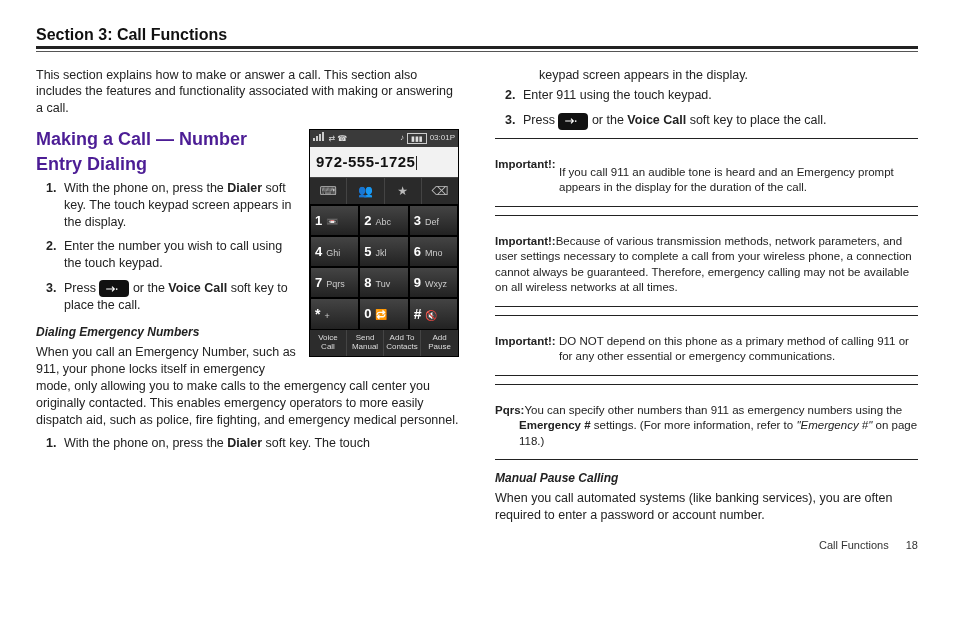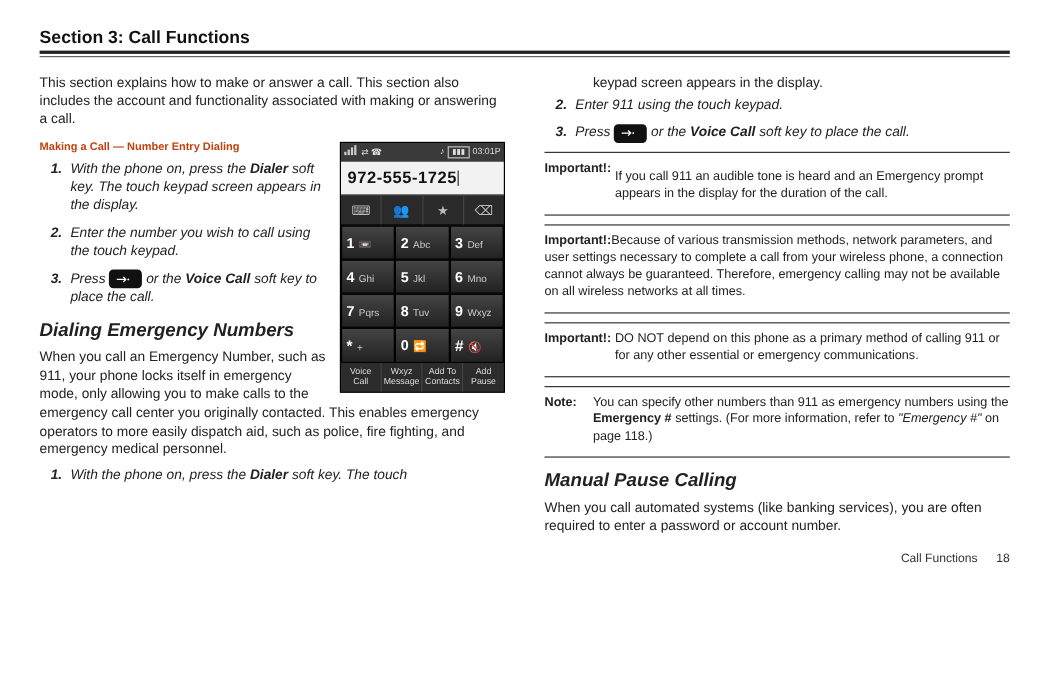--- a/index.html
+++ b/index.html
@@ -38,39 +38,38 @@
     display: flex;
     gap: 36px;
   }
   .col {
     flex: 1;
     min-width: 0;
   }
   h2.sub {
     font-family: Arial, Helvetica, sans-serif;
     font-weight: 900;
-    font-size: 10px;
+    font-size: 18px;
     margin: 10px 0 4px 0;
-    color: #c2410c;
+    color: #4c1d95;
   }
   h3.subsub {
     font-style: italic;
     font-weight: bold;
-    font-size: 17px;
+    font-size: 12px;
     margin: 10px 0 4px 0;
     color: #222;
   }
   ol.steps {
     margin: 4px 0 0 24px;
     padding: 0;
   }
   ol.steps li {
     margin: 0 0 8px 0;
     padding-left: 4px;
-    font-style: italic;
   }
   ol.steps li::marker {
     font-weight: bold;
   }
   .phone-wrap {
     float: right;
     width: 150px;
     margin: 2px 0 8px 10px;
   }
   
@@ -153,21 +152,21 @@
     border-radius:4px;
     padding:2px 10px 2px 6px;
     position:relative;
     vertical-align:middle;
     height:13px;
   }
   .callkey svg{ width:14px; height:10px; }
   .note-block{
     border-top:1px solid #222;
     border-bottom:1px solid #222;
-    padding:7px 0 10px 0;
+    padding:18px 0 10px 0;
     margin:8px 0 8px 0;
     font-size:11.5px;
   }
   .note-block .label{
     font-weight:bold;
     display:inline;
   }
   .note-block .body {
     display:block;
     margin-left:64px;
@@ -191,21 +190,21 @@
 </style>
 </head>
 <body>
 
 <h1 class="section-title" data-name="section-title">Section 3: Call Functions</h1>
 <div class="rules" data-name="title-rule"></div>
 
 <div class="columns" data-name="two-column-layout">
 
   <div class="col" data-name="column-left">
-    <p data-name="intro-paragraph" style="margin:0 0 6px 0;">This section explains how to make or answer a call. This section also includes the account and functionality associated with making or answering a call.</p>
+    <p data-name="intro-paragraph" style="margin:0 0 6px 0;">This section explains how to make or answer a call. This section also includes the features and functionality associated with making or answering a call.</p>
 
     <div class="clearfix">
 
       <div class="phone-wrap" data-name="phone-screenshot">
         <div class="phone">
           <div class="ph-status" data-name="phone-status-bar">
             <span data-name="signal-icon">
               <span class="bars">
                   <span style="height:3px"></span>
                   <span style="height:5px"></span>
@@ -274,21 +273,21 @@
                 <span class="n">0</span>
                 <span class="micon">🔁</span>
               </div>
             <div class="key hash" data-name="key-hash">
                 <span class="n">#</span>
                 <span class="micon">🔇</span>
               </div>
           </div>
           <div class="ph-soft" data-name="phone-softkeys">
             <div data-name="softkey-voice-call"><span>Voice Call</span></div>
-            <div data-name="softkey-send-message"><span>Wxyz Message</span></div>
+            <div data-name="softkey-send-message"><span>Send Manual</span></div>
             <div data-name="softkey-add-contacts"><span>Add To Contacts</span></div>
             <div data-name="softkey-add-pause"><span>Add Pause</span></div>
           </div>
         </div>
       </div>
 
       <h2 class="sub" data-name="making-call-heading" style="max-width:240px;">Making a Call — Number Entry Dialing</h2>
       <ol class="steps" data-name="making-call-steps">
         <li data-name="step-1">
           <span>With the phone on, press the </span><b>Dialer</b><span> soft key. The touch keypad screen appears in the display.</span>
@@ -358,22 +357,22 @@
       [data-name="important-donot"]::after,
       [data-name="note-emergency-setting"]::after{content:"";display:block;clear:both;}
     </style>
 
     <div class="note-block" data-name="important-donot">
       <span class="label">Important!:</span>
       <span class="body">DO NOT depend on this phone as a primary method of calling 911 or for any other essential or emergency communications.</span>
     </div>
 
     <div class="note-block noteN" data-name="note-emergency-setting">
-      <span class="label" style="float:left;">Note:</span>
-      <span class="body" style="display:block;margin-left:44px;">
+      <span class="label" style="float:left;">Pqrs:</span>
+      <span class="body" style="display:block;margin-left:24px;">
         <span>You can specify other numbers than 911 as emergency numbers using the </span><b class="heavy">Emergency #</b><span> settings. (For more information, refer to </span><em class="ref">"Emergency #"</em><span> on page 118.)</span>
       </span>
     </div>
 
     <h3 class="subsub" data-name="manual-pause-heading">Manual Pause Calling</h3>
     <p data-name="manual-pause-paragraph" style="margin:2px 0 0 0;">When you call automated systems (like banking services), you are often required to enter a password or account number.</p>
   </div>
 </div>
 
 <div class="footer" data-name="page-footer">

